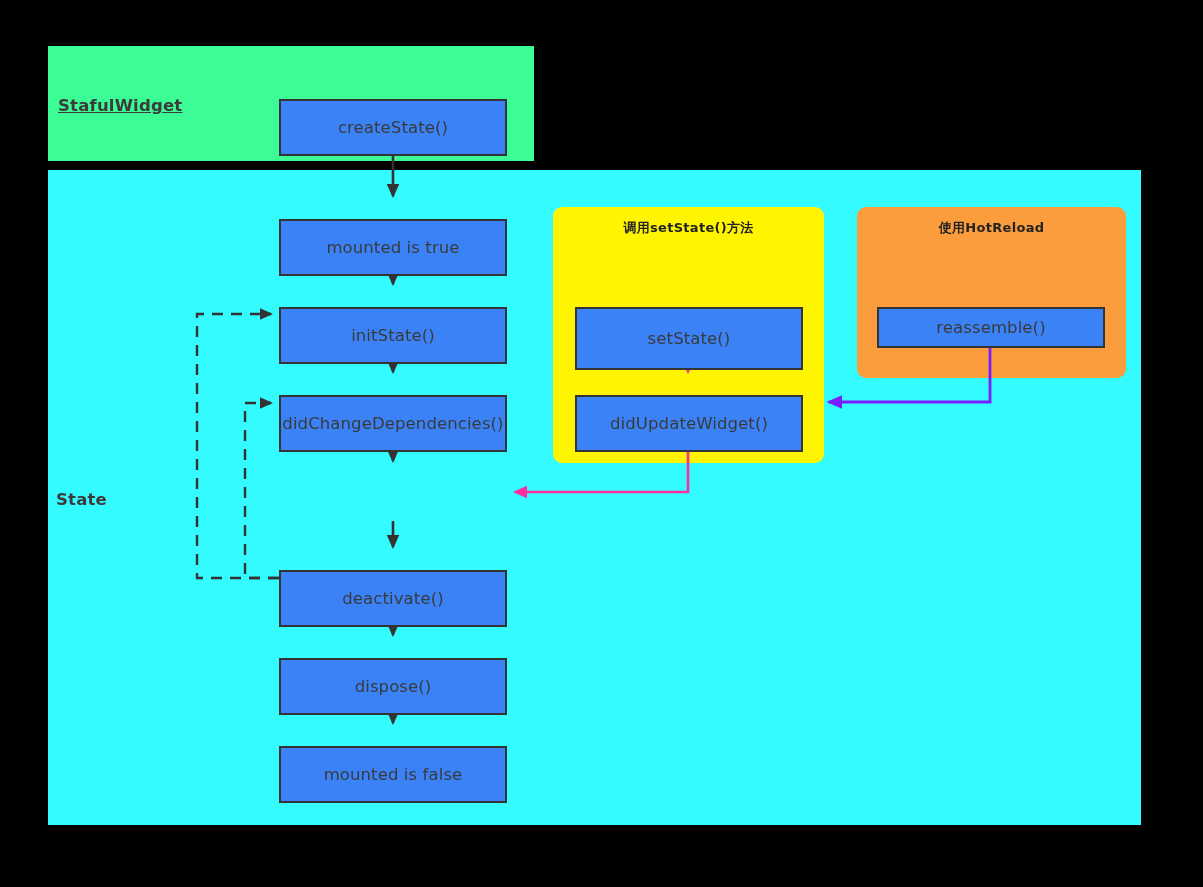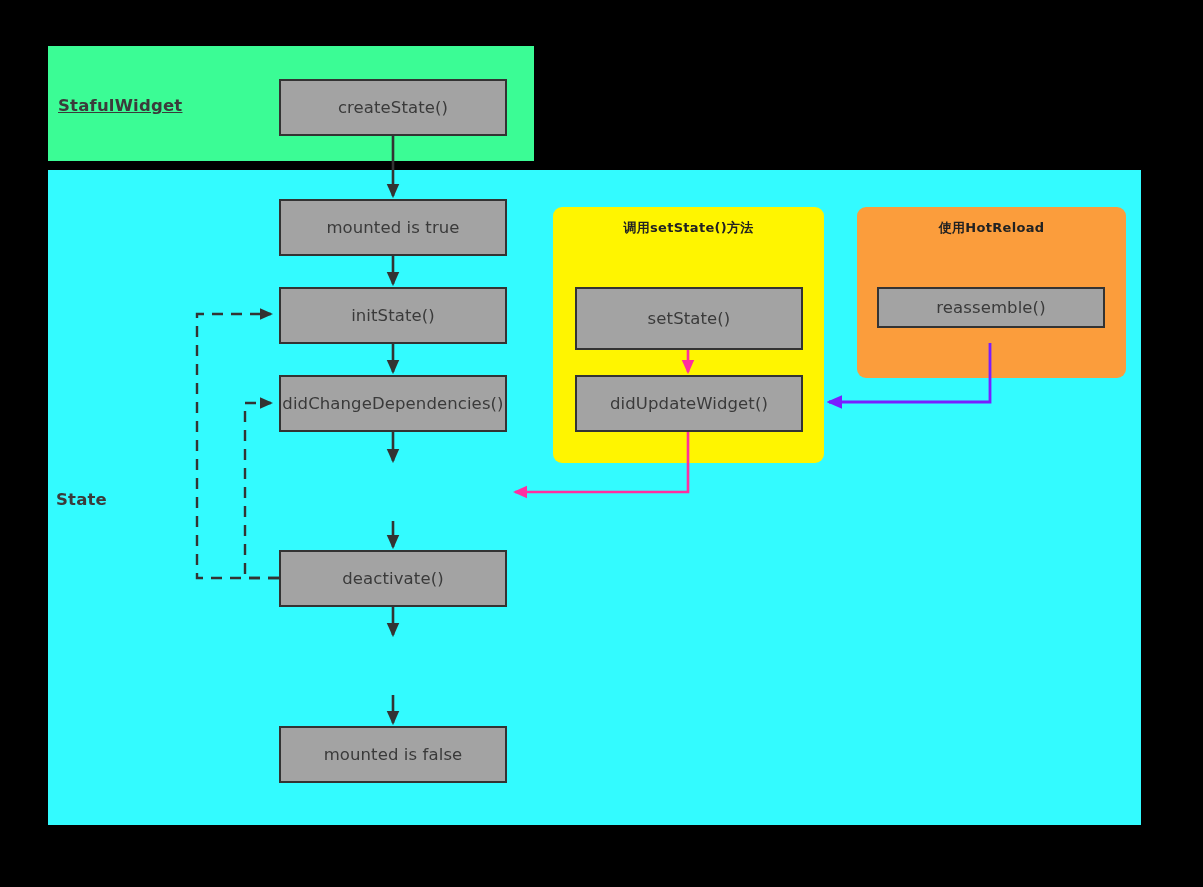--- a/index.html
+++ b/index.html
@@ -75,29 +75,30 @@
     font-size: 13px;
     font-weight: bold;
     color: #222222;
     letter-spacing: 0.3px;
   }
 
   
   .node {
     position: absolute;
     box-sizing: border-box;
-    background: #a3a3a3;
+    background: #3b82f6;
     border: 2.5px solid #333333;
     display: flex;
     align-items: center;
     justify-content: center;
     font-size: 16.5px;
     color: #3a3a3a;
     letter-spacing: 0.1px;
     white-space: nowrap;
+    margin-top: 20px;
   }
 
   
   .svg-layer {
     position: absolute;
     left: 0;
     top: 0;
     width: 1203px;
     height: 887px;
     pointer-events: none;
@@ -170,20 +171,23 @@
 
   <div class="node" style="left:279px; top:375px; width:228px; height:57px;">
     <span>didChangeDependencies()</span>
   </div>
 
 
   <div class="node" style="left:279px; top:550px; width:228px; height:57px;">
     <span>deactivate()</span>
   </div>
 
+  <div class="node" style="left:279px; top:638px; width:228px; height:57px;">
+    <span>dispose()</span>
+  </div>
 
   <div class="node" style="left:279px; top:726px; width:228px; height:57px;">
     <span>mounted is false</span>
   </div>
 
   <div class="node" style="left:575px; top:287px; width:228px; height:63px;">
     <span>setState()</span>
   </div>
 
   <div class="node" style="left:575px; top:375px; width:228px; height:57px;">

